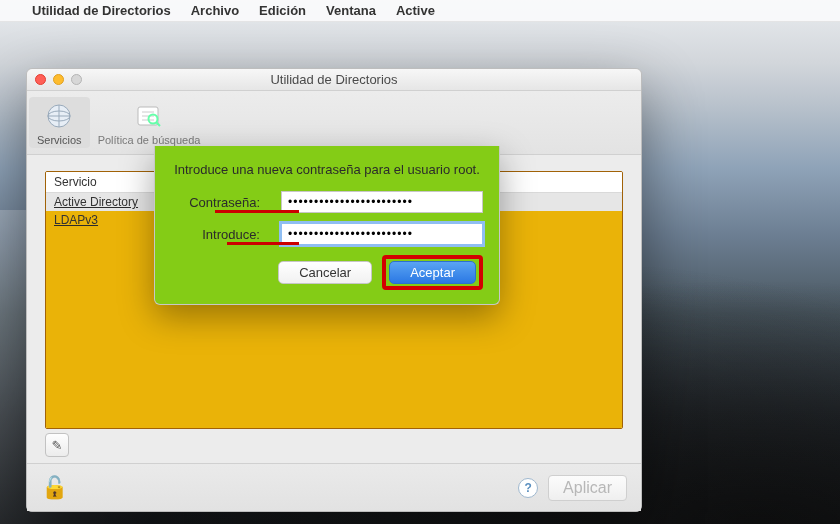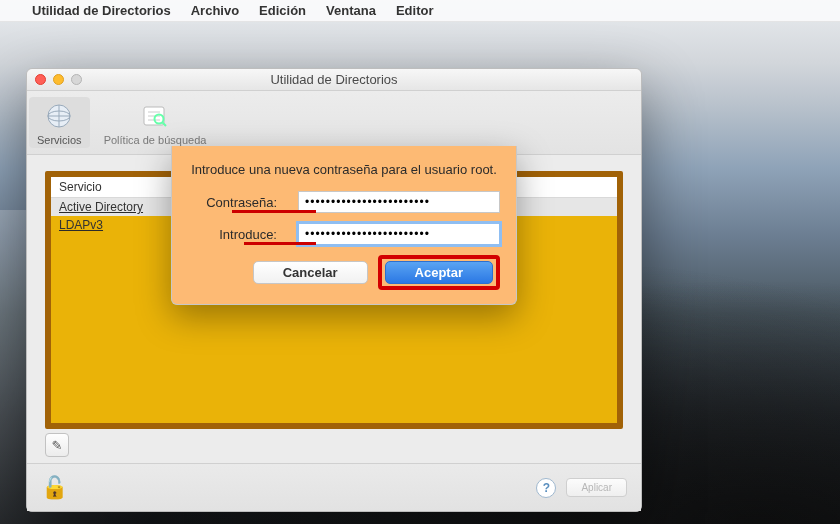--- a/index.html
+++ b/index.html
@@ -51,36 +51,36 @@
   .tl { width:11px; height:11px; border-radius:50%; }
   .tl.close { background:#ff5f57; border:0.5px solid #e33e32; }
   .tl.min   { background:#febc2e; border:0.5px solid #e0a020; }
   .tl.max   { background:#d7d7d7; border:0.5px solid #b5b5b5; }
   .titlebar .title { margin:0 auto; font-size:13px; color:#4a4a4a; }
 
   .toolbar {
     height:64px; display:flex; align-items:flex-start; padding:6px 2px 0 2px;
     border-bottom:1px solid #d0d0d0;
     background: linear-gradient(#ececec,#e3e3e3);
-    gap:6px;
+    gap:0;
   }
   .tb-item {
     display:flex; flex-direction:column; align-items:center; justify-content:flex-start;
     min-width:60px; padding:3px 8px 2px 8px; border-radius:4px;
     font-size:11px; color:#7a7a7a; cursor:default;
   }
   .tb-item.selected { background:#ddd; color:#555; }
   .tb-item .ico { height:32px; display:flex; align-items:center; justify-content:center; }
   .tb-item .lbl { margin-top:2px; white-space:nowrap; }
 
   .content {
     flex:1; padding:16px 18px 6px 18px; display:flex; flex-direction:column;
   }
   .table {
-    flex:1; border:6px solid #a16207; background:#fff; border-radius:2px; overflow:hidden;
+    flex:1; border:1px solid #a16207; background:#fff; border-radius:2px; overflow:hidden;
     display:flex; flex-direction:column;
   }
   .thead { background:#fff; border-bottom:1px solid #d9d9d9; }
   .thead .cell { padding:3px 8px; font-size:12px; color:#333; }
   .tbody { flex:1; overflow:auto; background:#eab308;text-decoration:underline; }
   .row { padding:2px 8px; font-size:12px; color:#333; }
   .row.sel { background:#e6e6e6; }
 
   .editbar { margin-top:4px; }
   .editbtn {
@@ -96,63 +96,63 @@
   .lock { font-size:22px; }
   .footer .txt { font-size:12px; color:#555; flex:0 0 auto; }
   .spacer { flex:1; }
   .help {
     width:20px; height:20px; border-radius:50%; border:1px solid #9fb8cf;
     color:#5a8fbf; font-size:12px; font-weight:700; display:flex; align-items:center; justify-content:center;
     background:#fff;
   }
   .applybtn {
     border:1px solid #cfcfcf; background:linear-gradient(#fcfcfc,#efefef);
-    color:#b7b7b7; border-radius:4px; padding:3px 14px; font-size:10px;
+    color:#b7b7b7; border-radius:4px; padding:3px 14px; font-size:16px;
   }
 
   
   .sheet {
-    position:absolute; left:171px; top:146px; width:346px;
-    background:#fdba74; border:1px solid #c7c7c7; border-top:none;
+    position:absolute; left:154px; top:146px; width:346px;
+    background:#84cc16; border:1px solid #c7c7c7; border-top:none;
     border-bottom-left-radius:6px; border-bottom-right-radius:6px;
     box-shadow: 0 12px 34px rgba(0,0,0,0.35);
     padding:16px 16px 14px 16px;
   }
   .sheet .prompt { text-align:center; font-size:13px; color:#2b2b2b; margin-bottom:14px; }
   .formrow { display:flex; align-items:center; margin-bottom:10px; position:relative; }
   .formrow label { width:110px; text-align:right; padding-right:21px; font-size:13px; }
   .underline { position:absolute; left:44px; width:84px; height:3px; background:#c00; top:19px; }
   .formrow.v .underline { left:56px; width:72px; }
   .pwd {
     flex:1; height:22px; border:1px solid #c7c7c7; background:#fff; border-radius:0;
     padding:0 6px; font-size:12px; letter-spacing:1px;
   }
   .pwd.focused { outline:3px solid #8fbef2; outline-offset:-1px; border-color:#7aa7dd; }
   .btnrow { display:flex; justify-content:flex-end; gap:10px; margin-top:8px; align-items:center; }
   .btn {
     border:1px solid #c6c6c6; background:linear-gradient(#ffffff,#f1f1f1);
-    border-radius:5px; padding:3px 29px; font-size:13px; color:#333;font-weight:bold;
+    border-radius:5px; padding:3px 20px; font-size:13px; color:#333;
   }
   .btn.primary {
     background:linear-gradient(#5aa4f3,#2b78e4); color:#fff; border:1px solid #2d6fce;
   }
   .accept-hl {
     border:4px solid #d30000; border-radius:4px; padding:2px 3px; display:inline-flex;
   }
 </style>
 </head>
 <body>
 
 <div class="menubar">
   <span class="apple"></span>
   <span class="appname">Utilidad de Directorios</span>
   <span>Archivo</span>
   <span>Edición</span>
   <span>Ventana</span>
-  <span>Editor</span>
+  <span>Active</span>
 </div>
 
 <div class="mountain"></div>
 
 <div class="window">
   <div class="titlebar">
     <div class="traffic">
       <div class="tl close"></div>
       <div class="tl min"></div>
       <div class="tl max"></div>

